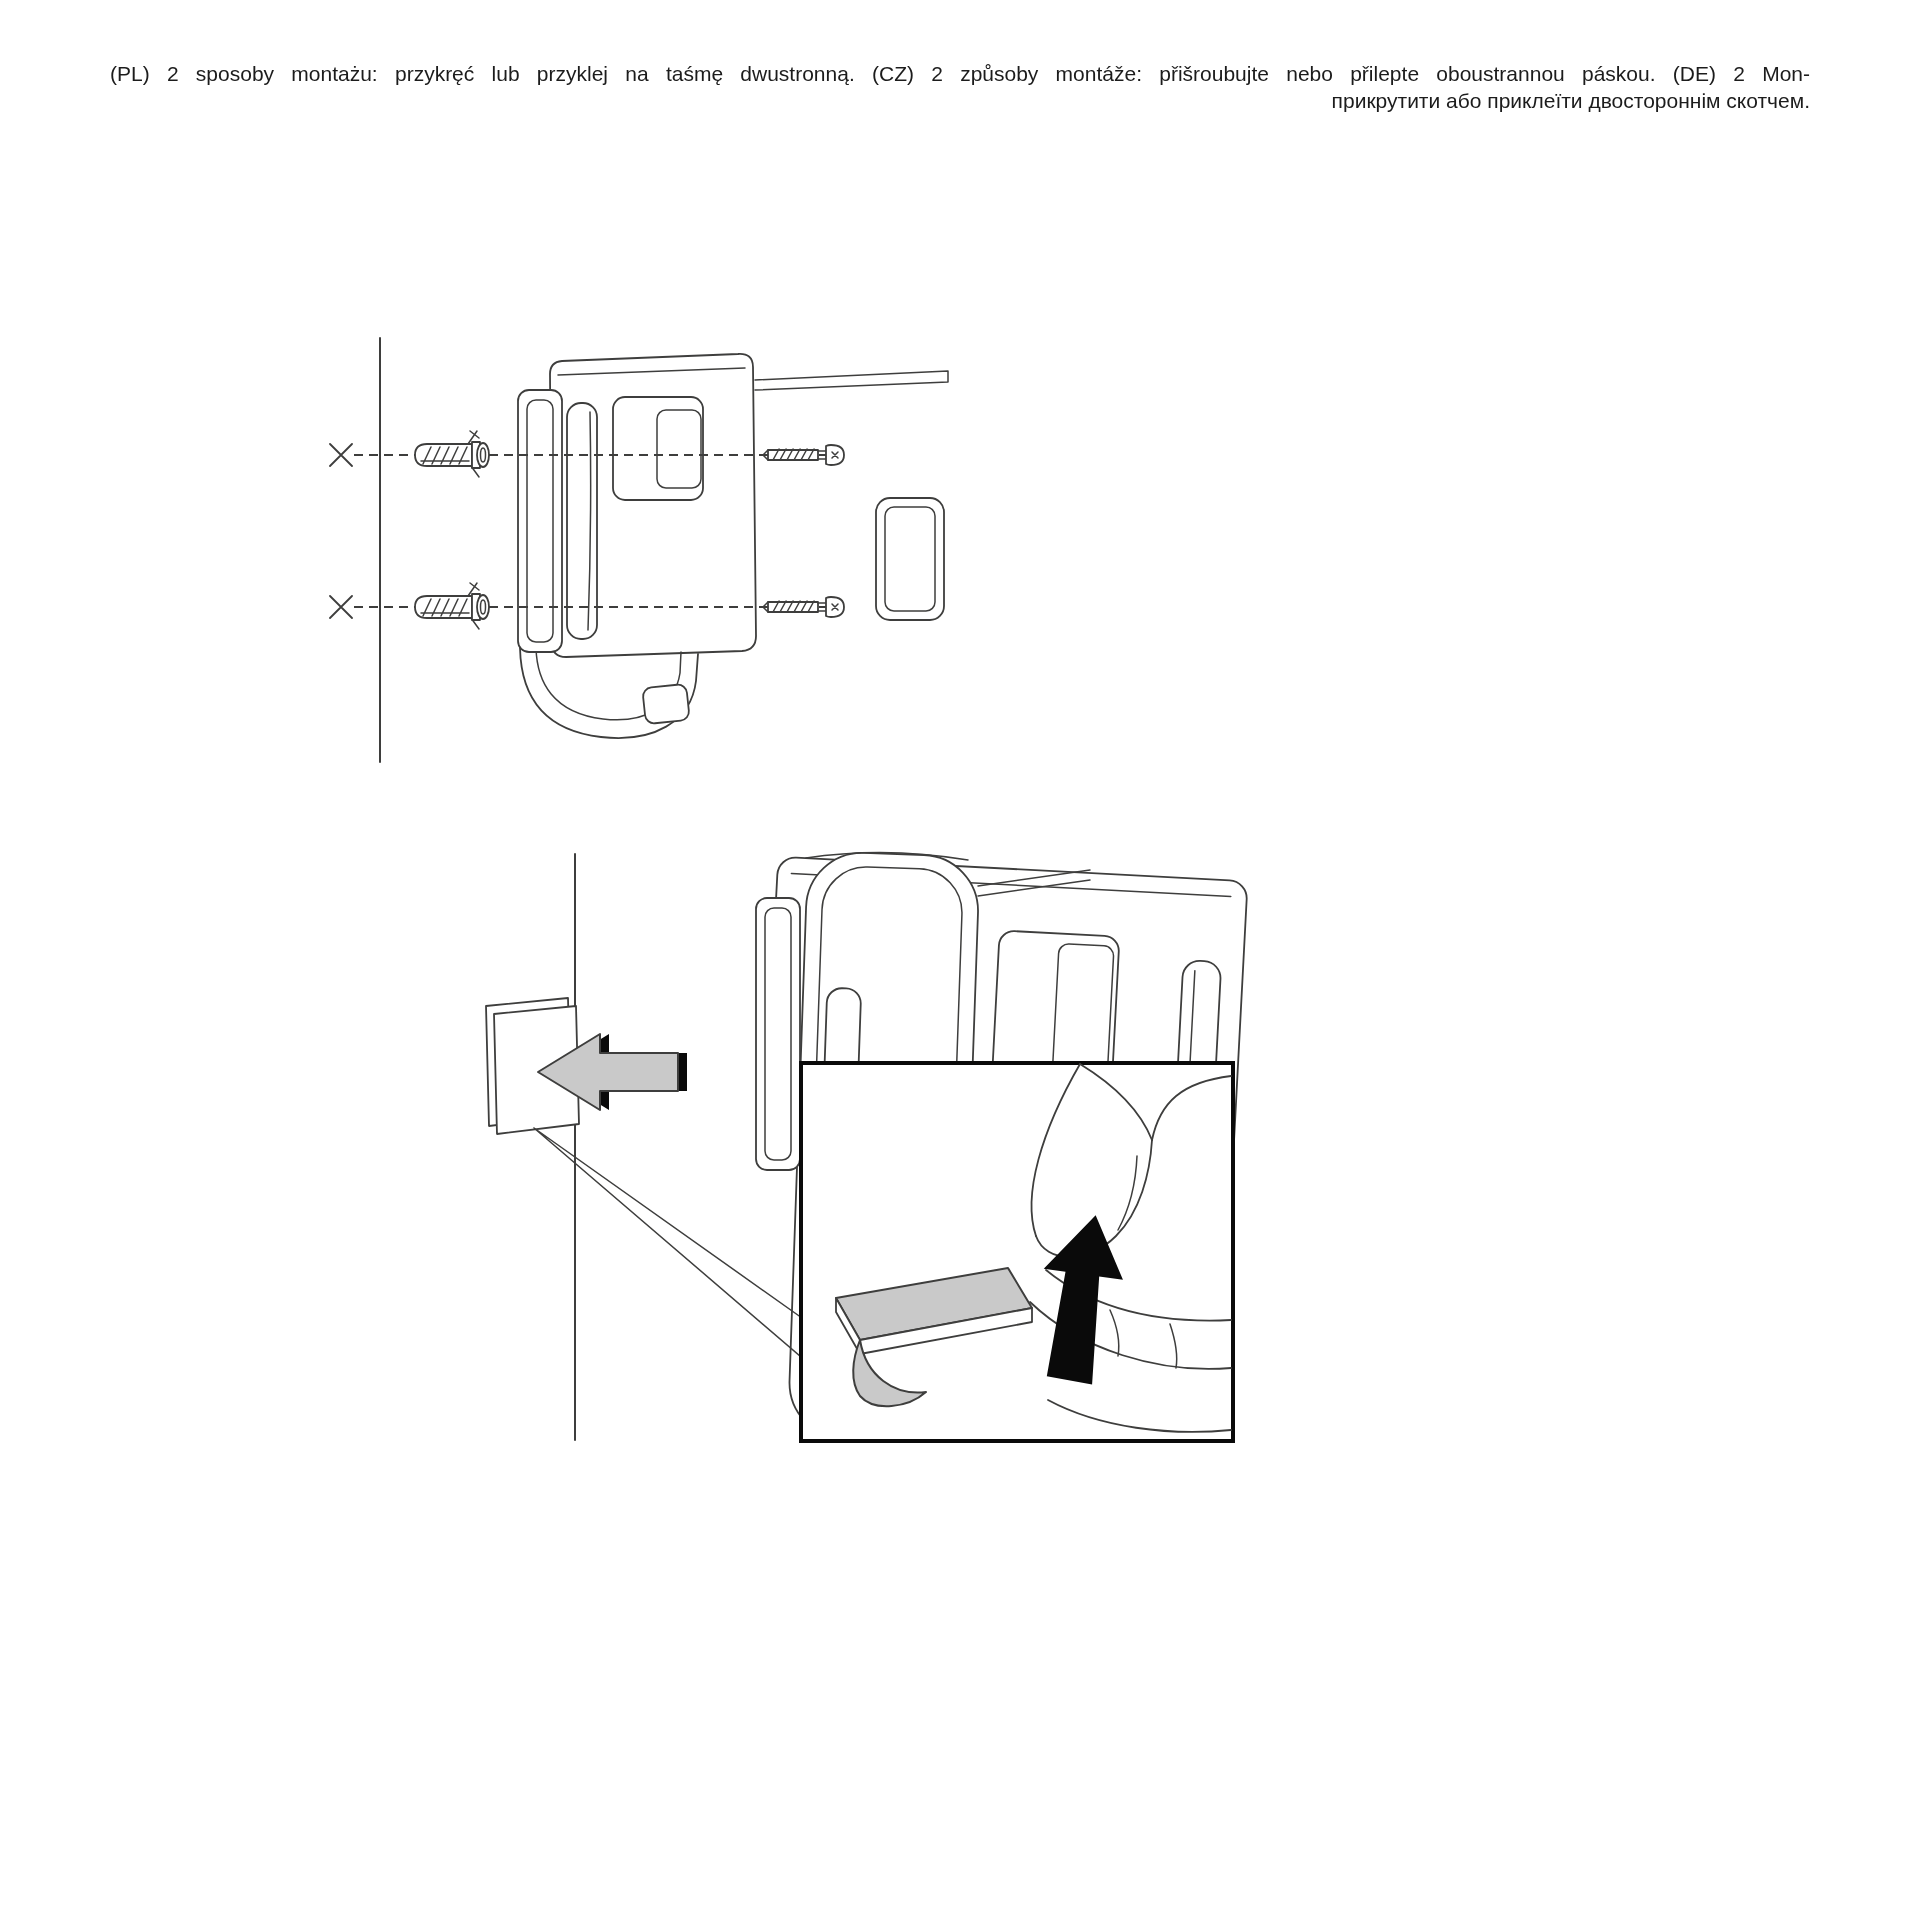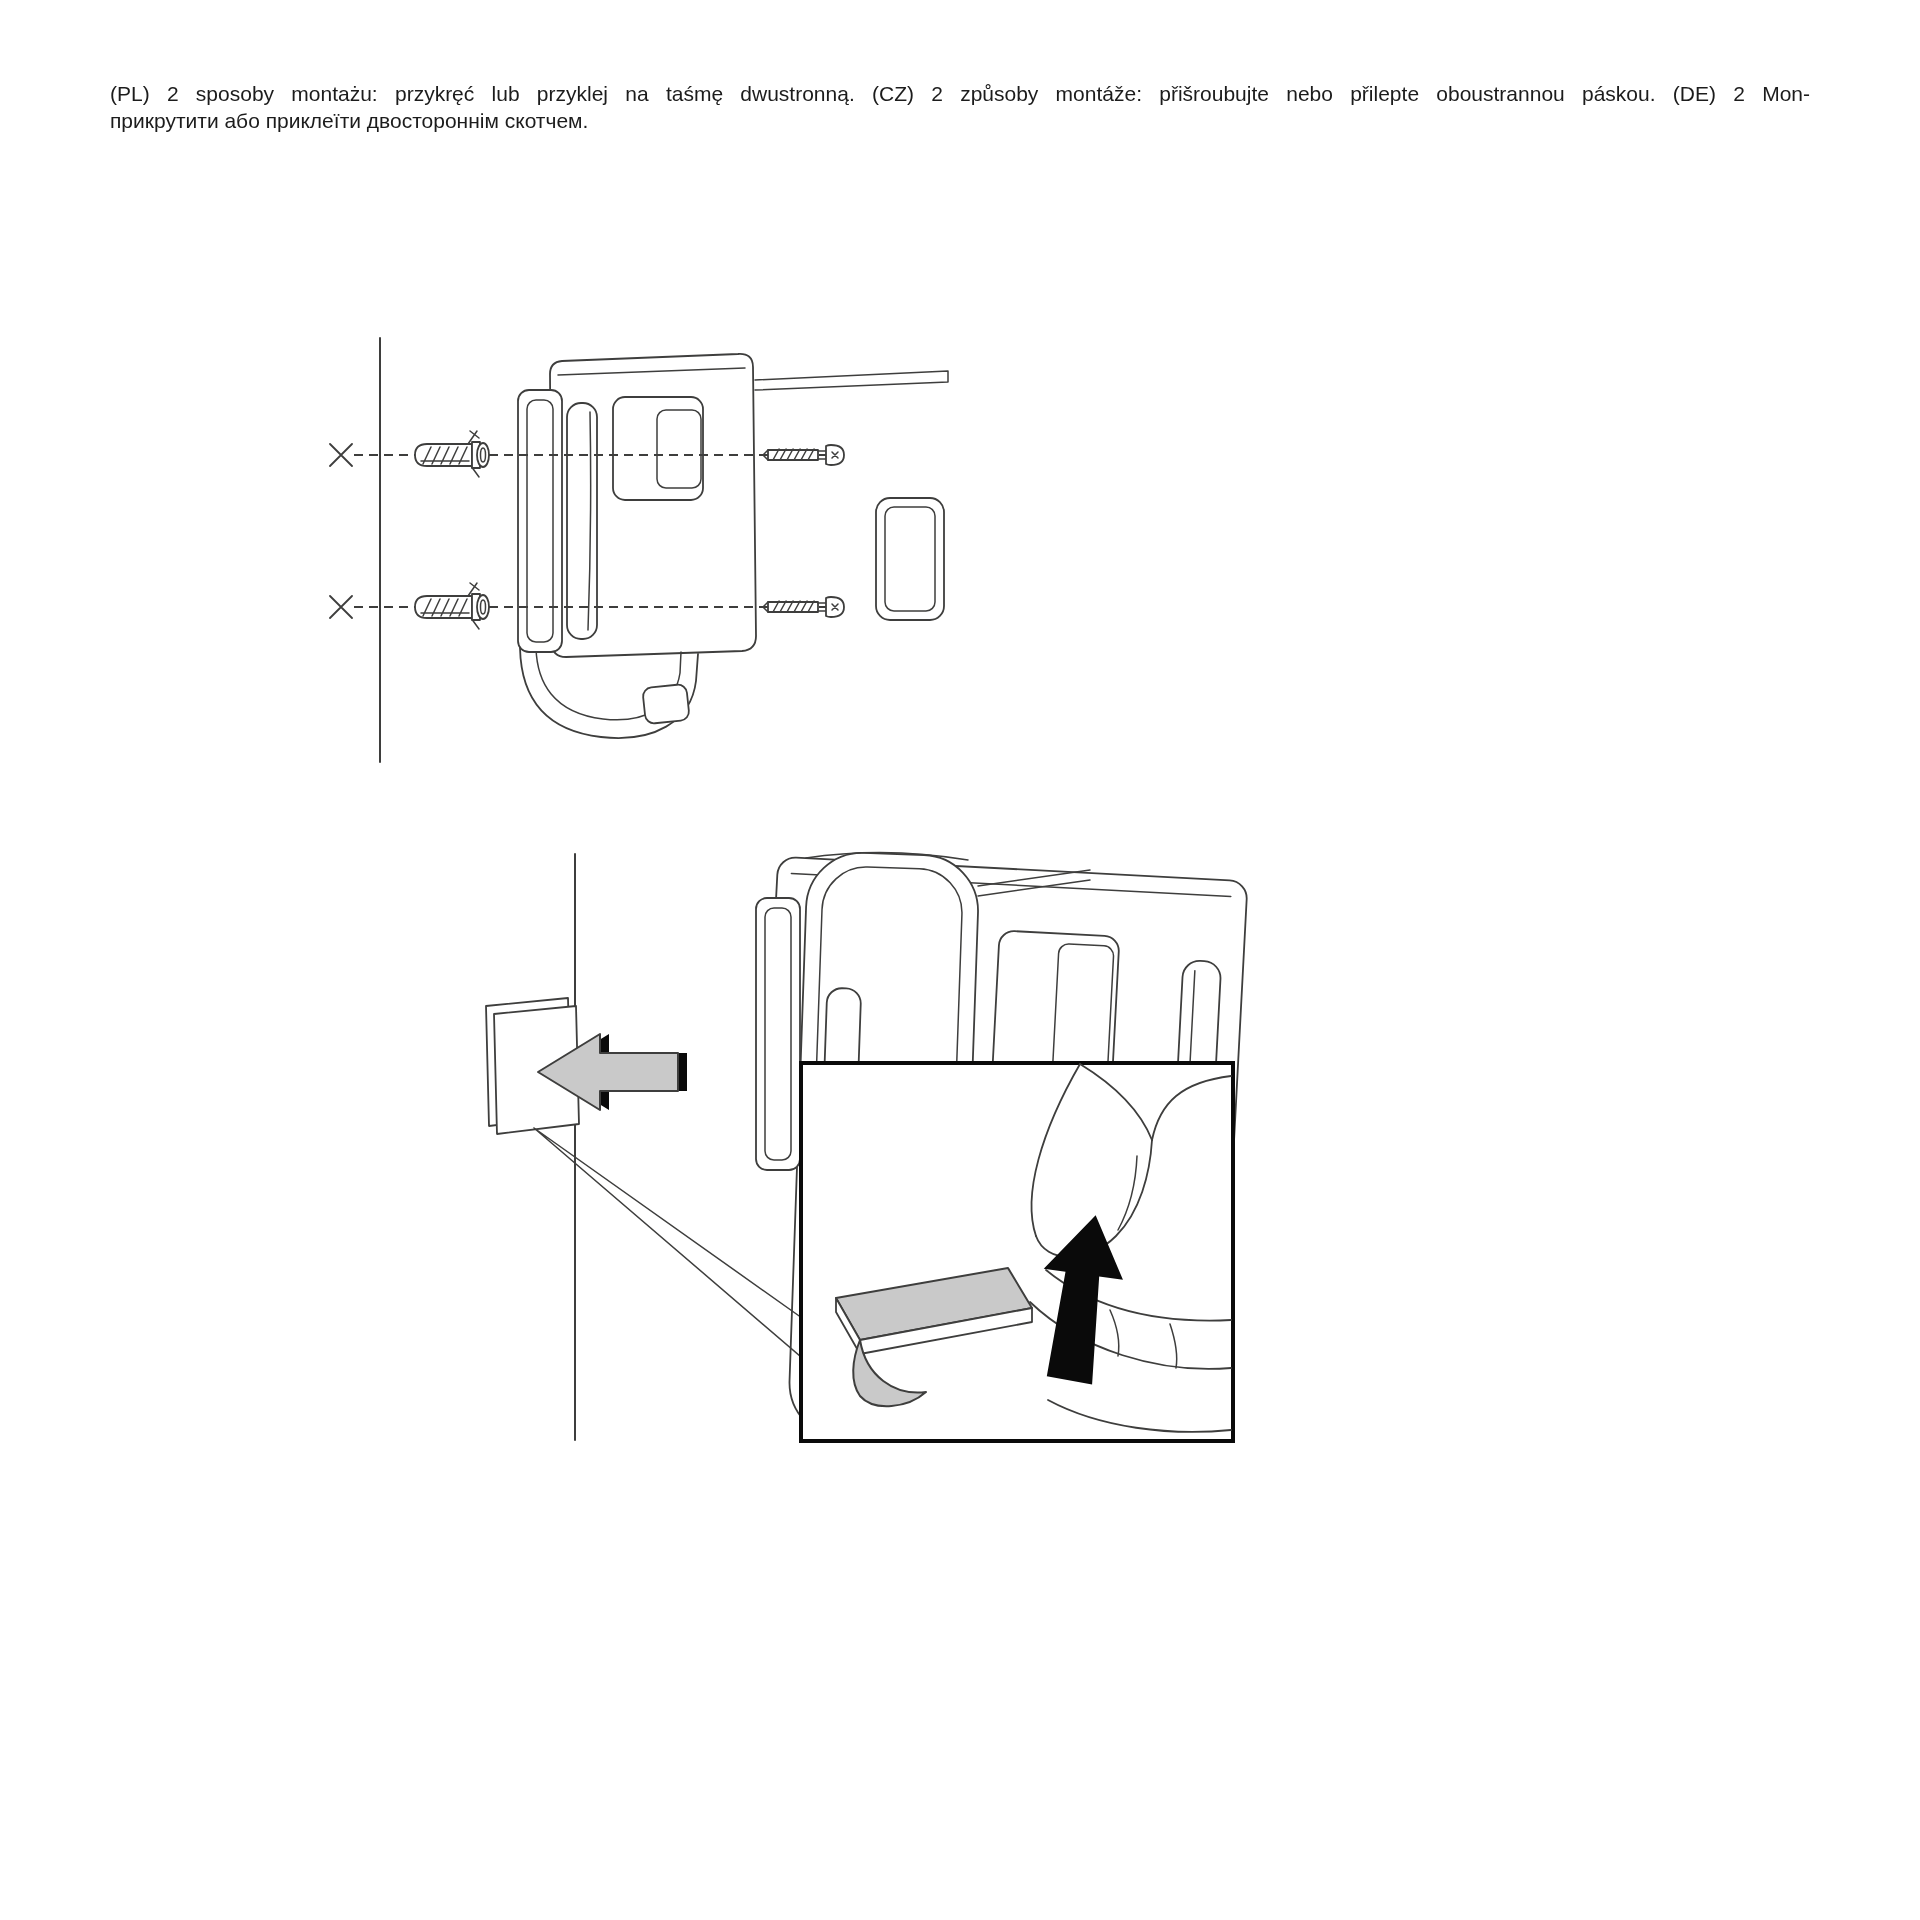--- a/index.html
+++ b/index.html
@@ -5,25 +5,25 @@
   :root{
     --paper:#ffffff; --ink:#1c1c1c; --line:#3e3e3d; --gray:#c9c9c9; --black:#0a0a0a;
   }
   html,body{margin:0;padding:0;}
   body{
     width:1920px;height:1920px;position:relative;background:var(--paper);
     font-family:"Liberation Sans","DejaVu Sans",sans-serif;color:var(--ink);
     overflow:hidden;
   }
   .text-block{
-    position:absolute;left:110px;top:80px;width:1700px;
+    position:absolute;left:110px;top:60px;width:1700px;
     font-size:21px;line-height:27px;color:var(--ink);
   }
   .jline{text-align:justify;text-align-last:justify;white-space:normal;}
-  .lline{text-align:left;}
+  .lline{text-align:right;}
   .fig{position:absolute;}
   svg{display:block;overflow:visible;}
   .ln{stroke:var(--line);fill:none;stroke-width:1.8;stroke-linecap:round;stroke-linejoin:round;}
   .thin{stroke-width:1.5;}
   .wallln{stroke-width:2;}
   .fw{fill:var(--paper);stroke:var(--line);stroke-width:1.8;stroke-linejoin:round;}
   .dash{stroke:var(--line);fill:none;stroke-width:1.8;stroke-dasharray:9 6;}
   .grayfill{fill:var(--gray);stroke:var(--line);stroke-width:2;stroke-linejoin:round;}
   .blk{fill:var(--black);stroke:none;}
   .boxframe{fill:var(--paper);stroke:var(--black);stroke-width:4;}

